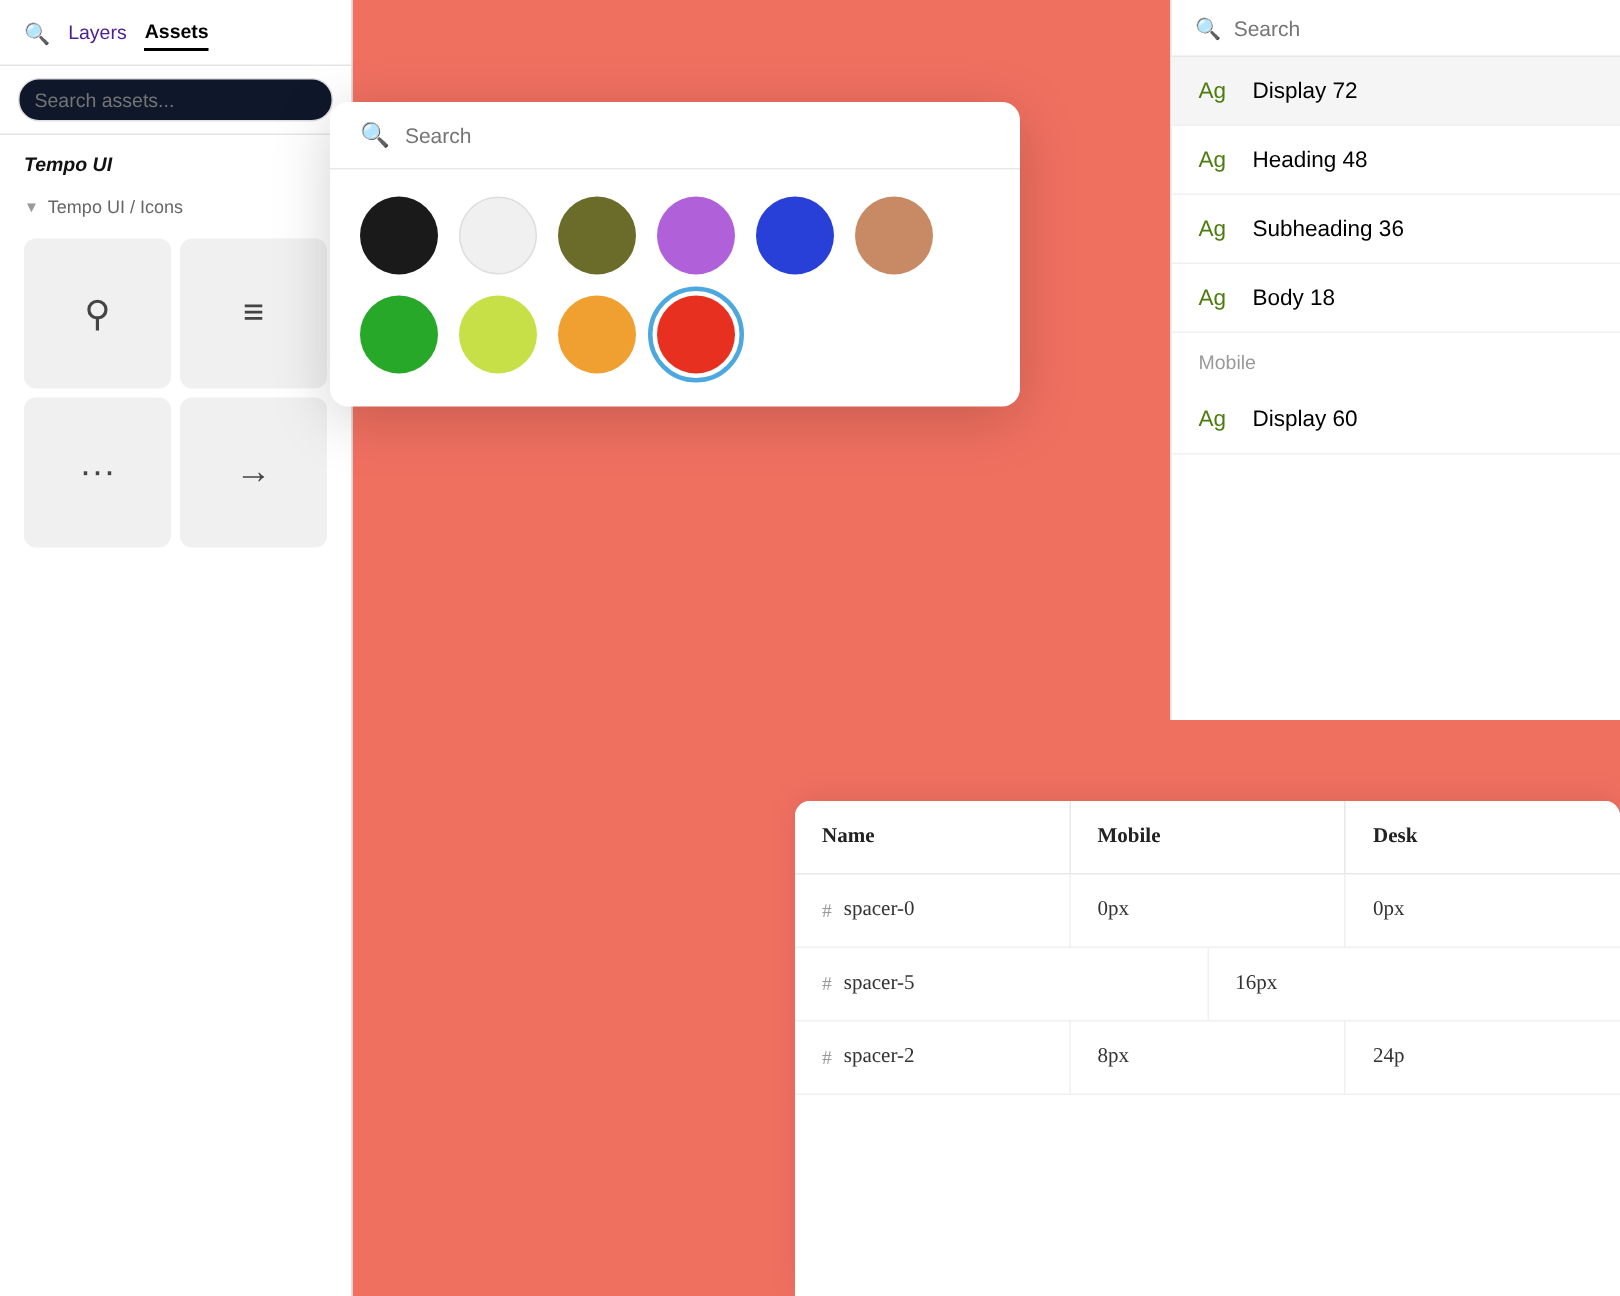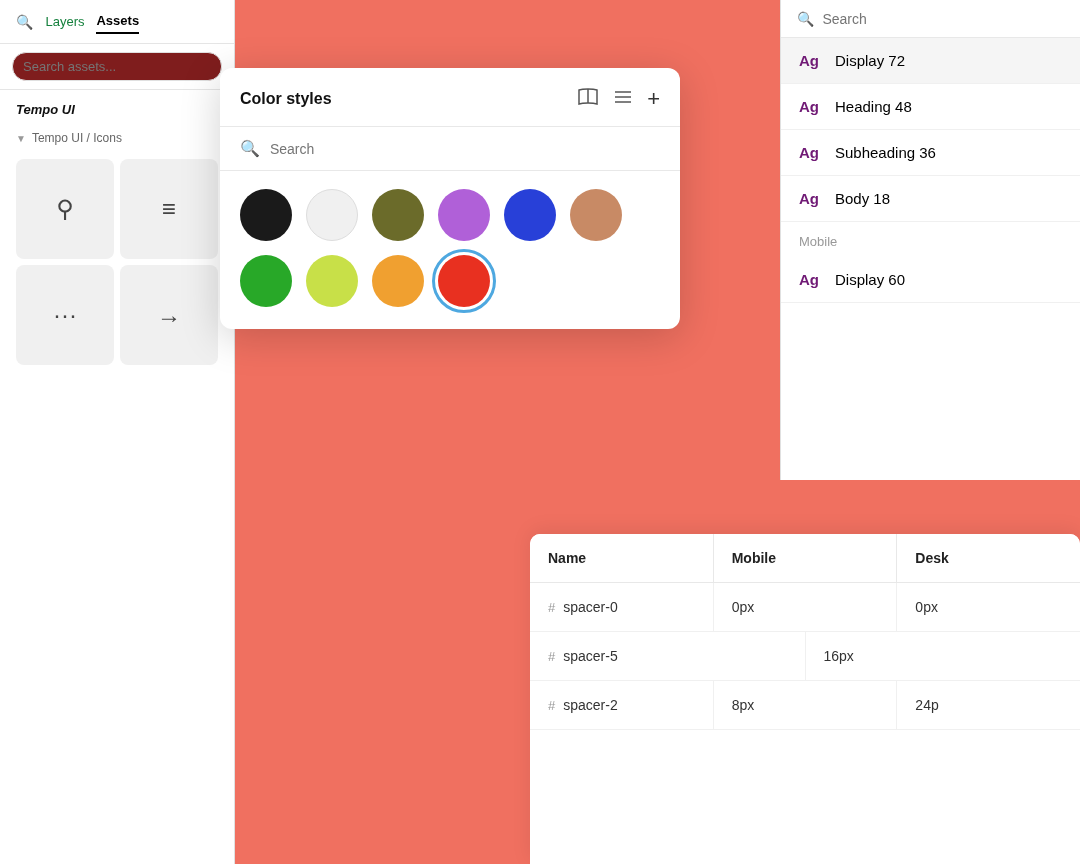--- a/index.html
+++ b/index.html
@@ -36,21 +36,21 @@
       display: flex;
       align-items: center;
       padding: 8px 16px;
       border-bottom: 1px solid #e5e5e5;
       gap: 12px;
       height: 44px;
     }
 
     .sidebar-tab {
       font-size: 13px;
-      color: #15803d;
+      color: #4c1d95;
       cursor: pointer;
       padding: 4px 0;
     }
 
     .sidebar-tab.active {
       color: #000;
       font-weight: 600;
       border-bottom: 2px solid #000;
     }
 
@@ -65,21 +65,21 @@
     }
 
     .sidebar-search input {
       width: 100%;
       padding: 6px 10px;
       font-size: 13px;
       border: 1px solid #e0e0e0;
       border-radius: 14px;
       color: #999;
       outline: none;
-      background: #7f1d1d;
+      background: #0f172a;
     }
 
     .sidebar-section-title {
       padding: 12px 16px 8px;
       font-size: 13px;
       font-weight: 700;
       color: #111;
       font-style: italic;
     }
 
@@ -251,22 +251,22 @@
       border-bottom: 1px solid #f0f0f0;
       cursor: pointer;
     }
 
     .text-style-item:first-of-type {
       background: #f5f5f5;
     }
 
     .ag-label {
       font-size: 15px;
-      font-weight: 700;
-      color: #701a75;
+      font-weight: 400;
+      color: #4d7c0f;
       min-width: 22px;
     }
 
     .text-style-name {
       font-size: 15px;
       color: #000000;
     }
 
     .text-section-label {
       padding: 12px 18px 8px;
@@ -280,20 +280,21 @@
       position: absolute;
       bottom: 0;
       left: 530px;
       right: 0;
       height: 330px;
       background: #fff;
       border-radius: 10px 10px 0 0;
       overflow: hidden;
       z-index: 15;
       box-shadow: 0 -4px 20px rgba(0,0,0,0.08);
+      font-family: Liberation Serif, serif;
     }
 
     .table-header {
       display: flex;
       background: #fff;
       border-bottom: 1px solid #e8e8e8;
     }
 
     .table-col-header {
       padding: 16px 18px;
@@ -367,39 +368,20 @@
     <div class="sidebar-icon-card">
       <span class="icon-symbol">···</span>
     </div>
     <div class="sidebar-icon-card">
       <span class="icon-symbol">→</span>
     </div>
   </div>
 </div>
 
 <div class="color-panel">
-  <div class="color-panel-header">
-    <span class="color-panel-title">Color styles</span>
-    <div class="color-panel-icons">
-      <span class="color-panel-icon">
-        <svg width="22" height="20" viewBox="0 0 22 20" fill="none" xmlns="http://www.w3.org/2000/svg">
-          <path d="M2 3C2 3 5 2 11 2C17 2 20 3 20 3V17C20 17 17 16 11 16C5 16 2 17 2 17V3Z" stroke="#555" stroke-width="1.5" fill="none"></path>
-          <line x1="11" y1="2" x2="11" y2="16" stroke="#555" stroke-width="1.5"></line>
-        </svg>
-      </span>
-      <span class="color-panel-icon">
-        <svg width="20" height="16" viewBox="0 0 20 16" fill="none">
-          <line x1="2" y1="3" x2="18" y2="3" stroke="#555" stroke-width="1.5"></line>
-          <line x1="2" y1="8" x2="18" y2="8" stroke="#555" stroke-width="1.5"></line>
-          <line x1="2" y1="13" x2="18" y2="13" stroke="#555" stroke-width="1.5"></line>
-        </svg>
-      </span>
-      <span class="color-panel-icon" style="font-size:22px; font-weight:300; color:#333;">+</span>
-    </div>
-  </div>
 
   <div class="color-panel-search">
     <span class="color-panel-search-icon">🔍</span>
     <input type="text" style="border: none; outline: none; font-size: 14px; color: rgb(153, 153, 153); width: 100%; background: transparent;" placeholder="Search">
   </div>
 
   <div class="color-swatches">
     <div class="color-row">
       <div class="swatch" style="background:#1a1a1a;"></div>
       <div class="swatch" style="background:#f0f0f0; border:1px solid #ddd;"></div>

